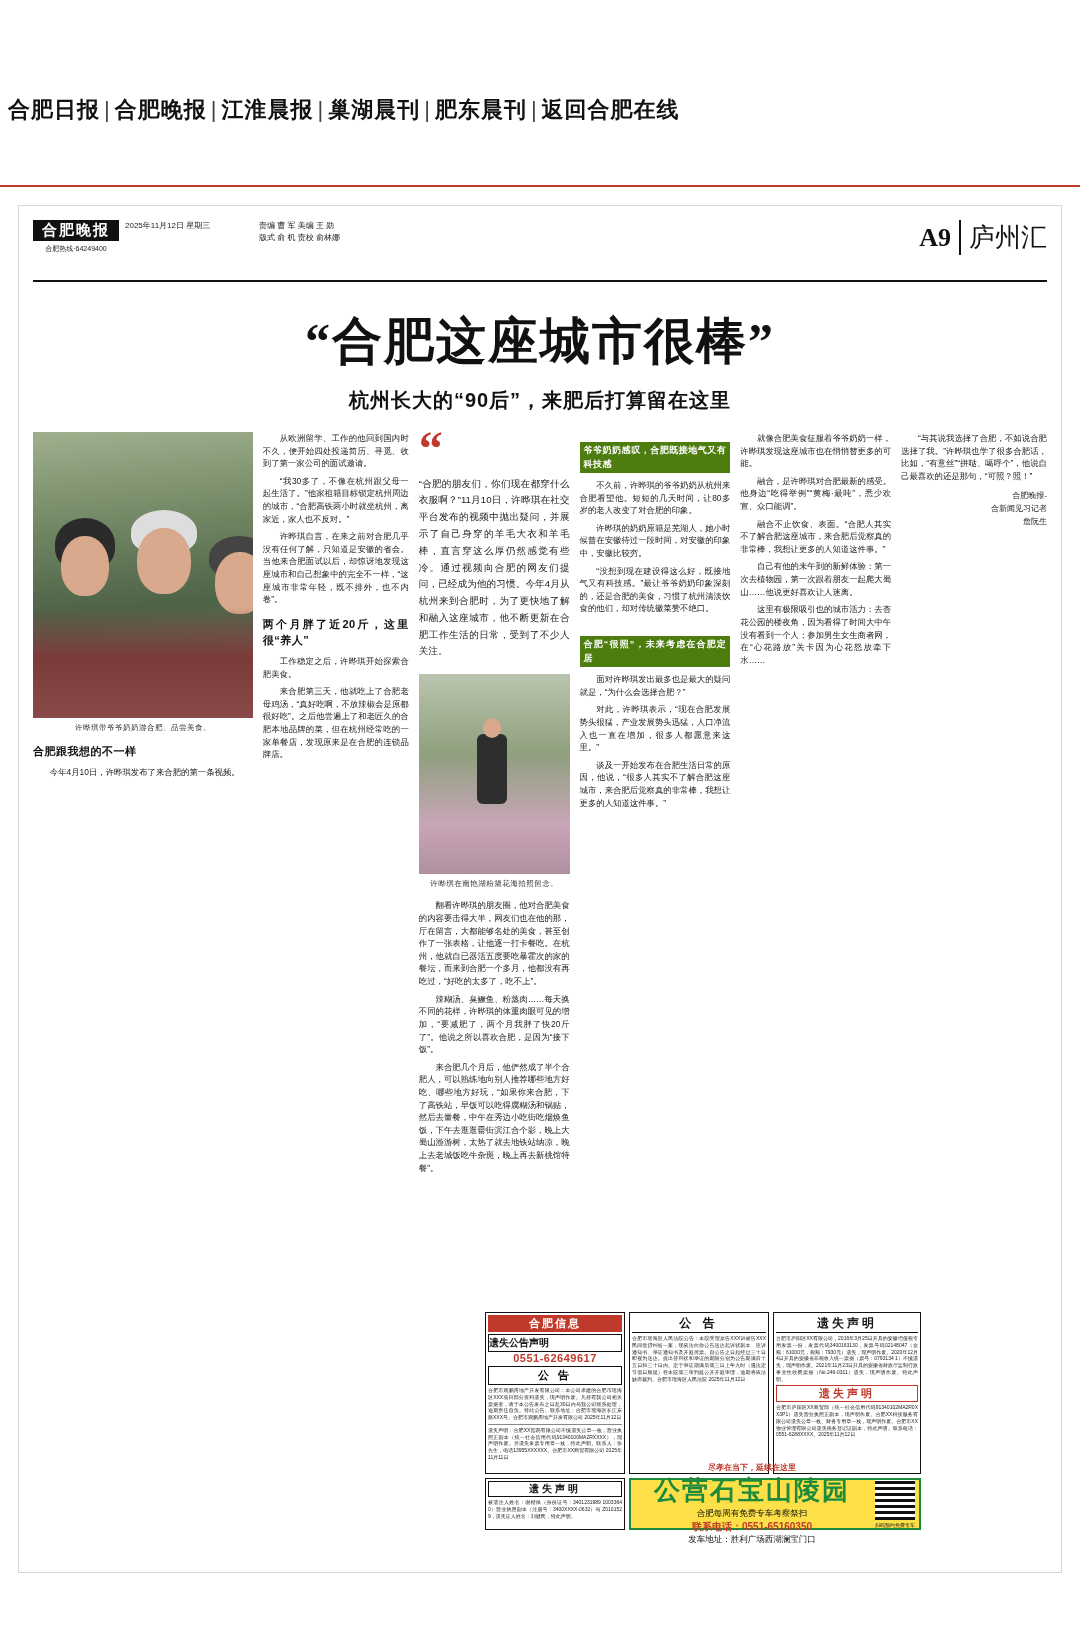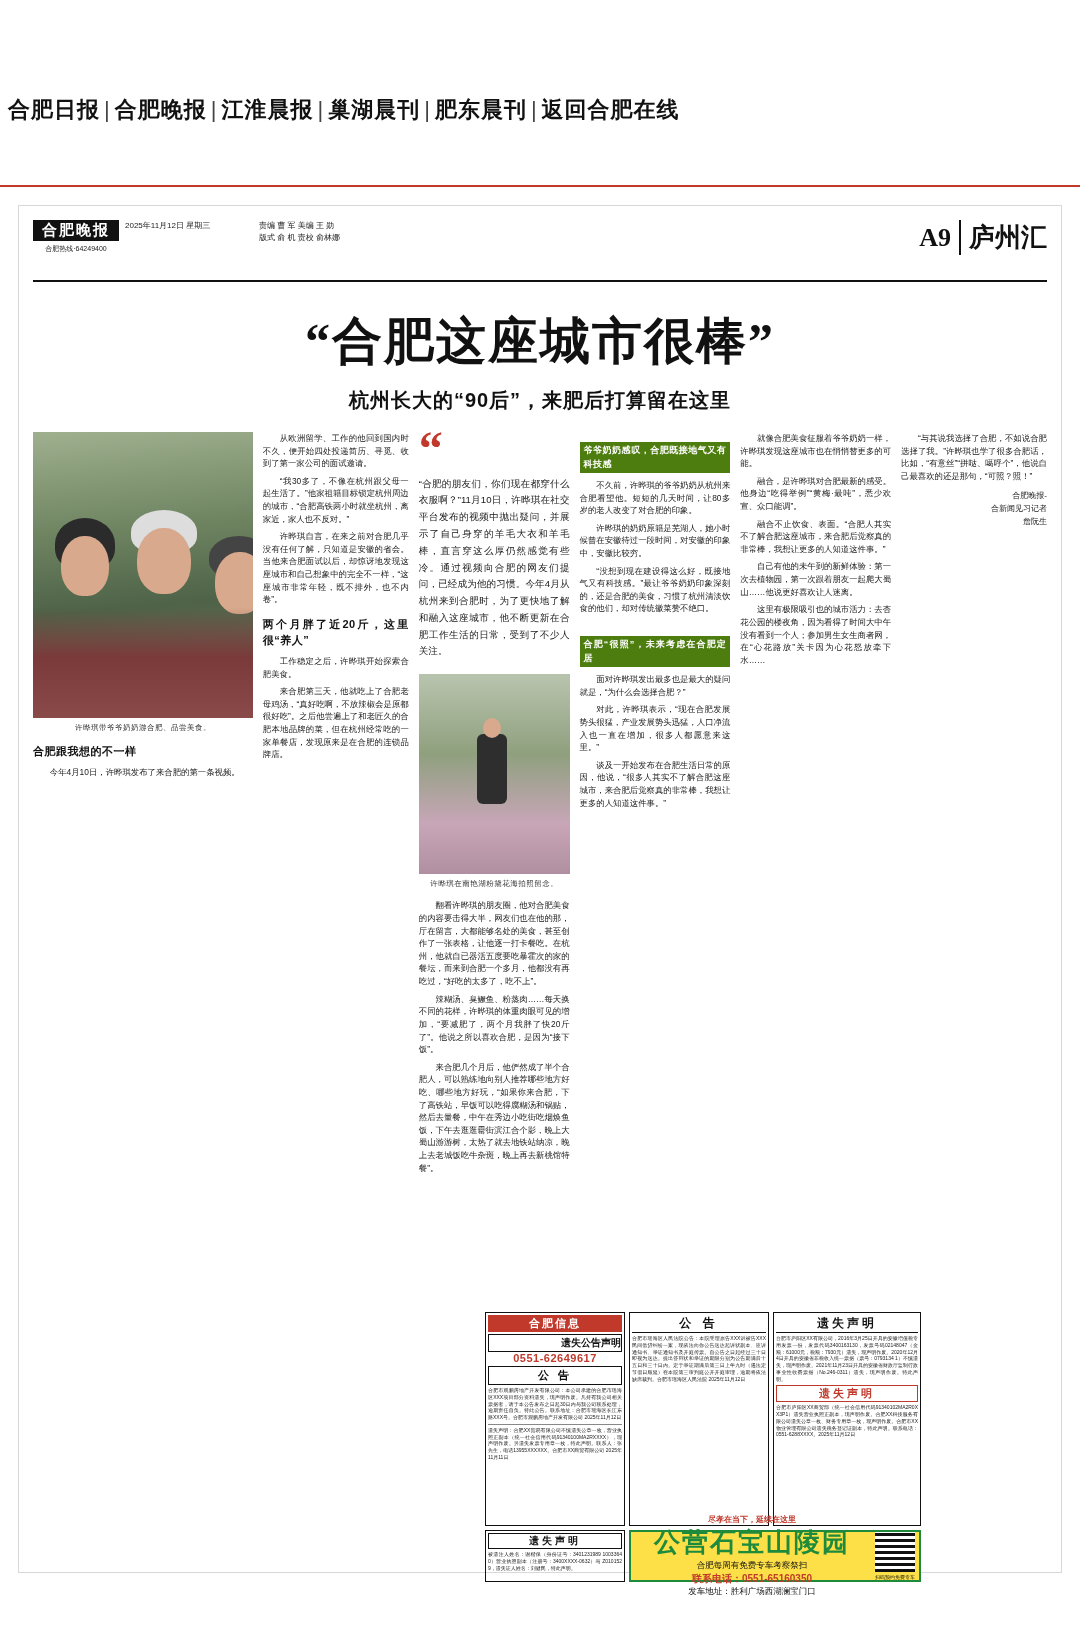--- a/index.html
+++ b/index.html
@@ -13,21 +13,21 @@
 
   
   .masthead{display:flex;align-items:flex-start;height:56px;border-bottom:2px solid #111;padding-bottom:4px;}
   .mh-logo{width:86px;}
   .mh-logo .lg1{font-size:15px;font-weight:bold;background:#111;color:#fff;letter-spacing:2px;padding:1px 2px;text-align:center;font-family:"Liberation Serif",serif;}
   .mh-logo .lg2{font-size:7px;margin-top:3px;color:#222;text-align:center;}
   .mh-date{font-size:8px;line-height:1.5;margin-left:6px;color:#222;width:130px;}
   .mh-credits{font-size:8px;line-height:1.5;margin-left:4px;color:#222;width:150px;}
   .mh-right{margin-left:auto;display:flex;align-items:center;gap:8px;}
   .mh-page{font-size:26px;font-weight:bold;font-family:"Liberation Serif",serif;}
-  .mh-sec{font-size:26px;font-weight:bold;border-left:2px solid #111;padding-left:8px;font-family:"Liberation Serif",serif;}
+  .mh-sec{font-size:26px;font-weight:normal;border-left:2px solid #111;padding-left:8px;font-family:"Liberation Serif",serif;}
 
   
   .headline{text-align:center;margin-top:26px;}
   .headline h1{margin:0;font-size:50px;font-weight:bold;letter-spacing:2px;font-family:"Liberation Serif",serif;}
   .headline h2{margin:12px 0 0 0;font-size:20px;font-weight:bold;letter-spacing:1px;}
 
   
   .cols{display:flex;margin-top:18px;gap:10px;}
   .col{font-size:8.4px;line-height:1.5;text-align:justify;color:#1a1a1a;}
   .c1{width:226px;}
@@ -170,25 +170,25 @@
       <div class="sign">
         <div>合肥晚报-</div>
         <div>合新闻见习记者</div>
         <div>詹阮生</div>
       </div>
     </div>
 
   </div>
 
   <div class="ads">
-    <div class="adrow" style="height:214px;">
+    <div class="adrow" style="height:162px;">
 
       <div class="adbox" style="width:140px;">
         <div style="background:#c0392b;color:#fff;text-align:center;font-size:11px;font-weight:bold;padding:1px 0;letter-spacing:2px;">合肥信息</div>
-        <div style="border:1px solid #111;margin-top:2px;text-align:right;font-size:10px;font-weight:bold;padding:1px 0;">遗失公告声明</div>
+        <div style="border:1px solid #111;margin-top:2px;text-align:left;font-size:10px;font-weight:bold;padding:1px 0;">遗失公告声明</div>
         <div class="adphone">0551-62649617</div>
         <div style="border:1px solid #111;margin-top:2px;text-align:center;font-size:11px;font-weight:bold;padding:1px 0;letter-spacing:3px;">公 告</div>
         <div class="adtxt" style="margin-top:2px;">合肥市观鹏房地产开发有限公司：本公司承建的合肥市瑶海区XXX项目部分资料遗失，现声明作废。凡持有我公司相关票据者，请于本公告发布之日起30日内与我公司联系处理，逾期责任自负。特此公告。联系地址：合肥市瑶海区长江东路XXX号。合肥市观鹏房地产开发有限公司  2025年11月12日</div>
         <div class="adtxt" style="margin-top:3px;border-top:1px solid #888;padding-top:2px;">遗失声明：合肥XX贸易有限公司不慎遗失公章一枚，营业执照正副本（统一社会信用代码91340100MA2RXXXX），现声明作废。另遗失发票专用章一枚，特此声明。联系人：张先生，电话13955XXXXXX。合肥市XX商贸有限公司  2025年11月11日</div>
       </div>
 
       <div class="adbox" style="width:140px;">
         <div style="text-align:center;font-size:12px;font-weight:bold;letter-spacing:4px;border-bottom:1px solid #111;">公 告</div>
         <div class="adtxt" style="margin-top:2px;">合肥市瑶海区人民法院公告：本院受理原告XXX诉被告XXX民间借贷纠纷一案，现依法向你公告送达起诉状副本、应诉通知书、举证通知书及开庭传票。自公告之日起经过三十日即视为送达。提出答辩状和举证的期限分别为公告期满后十五日和三十日内。定于举证期满后第三日上午九时（遇法定节假日顺延）在本院第三审判庭公开开庭审理，逾期将依法缺席裁判。合肥市瑶海区人民法院  2025年11月12日</div>
       </div>

